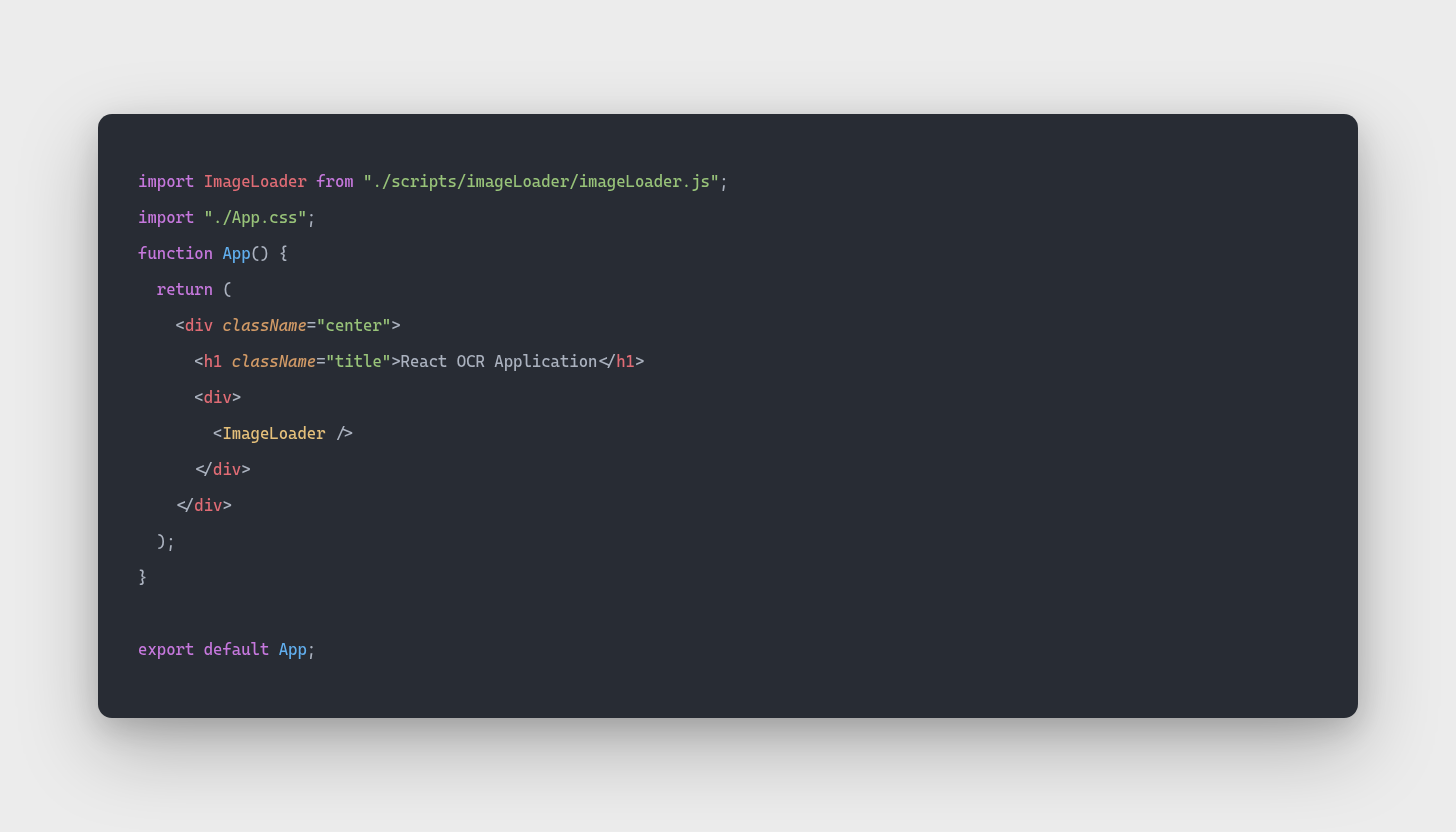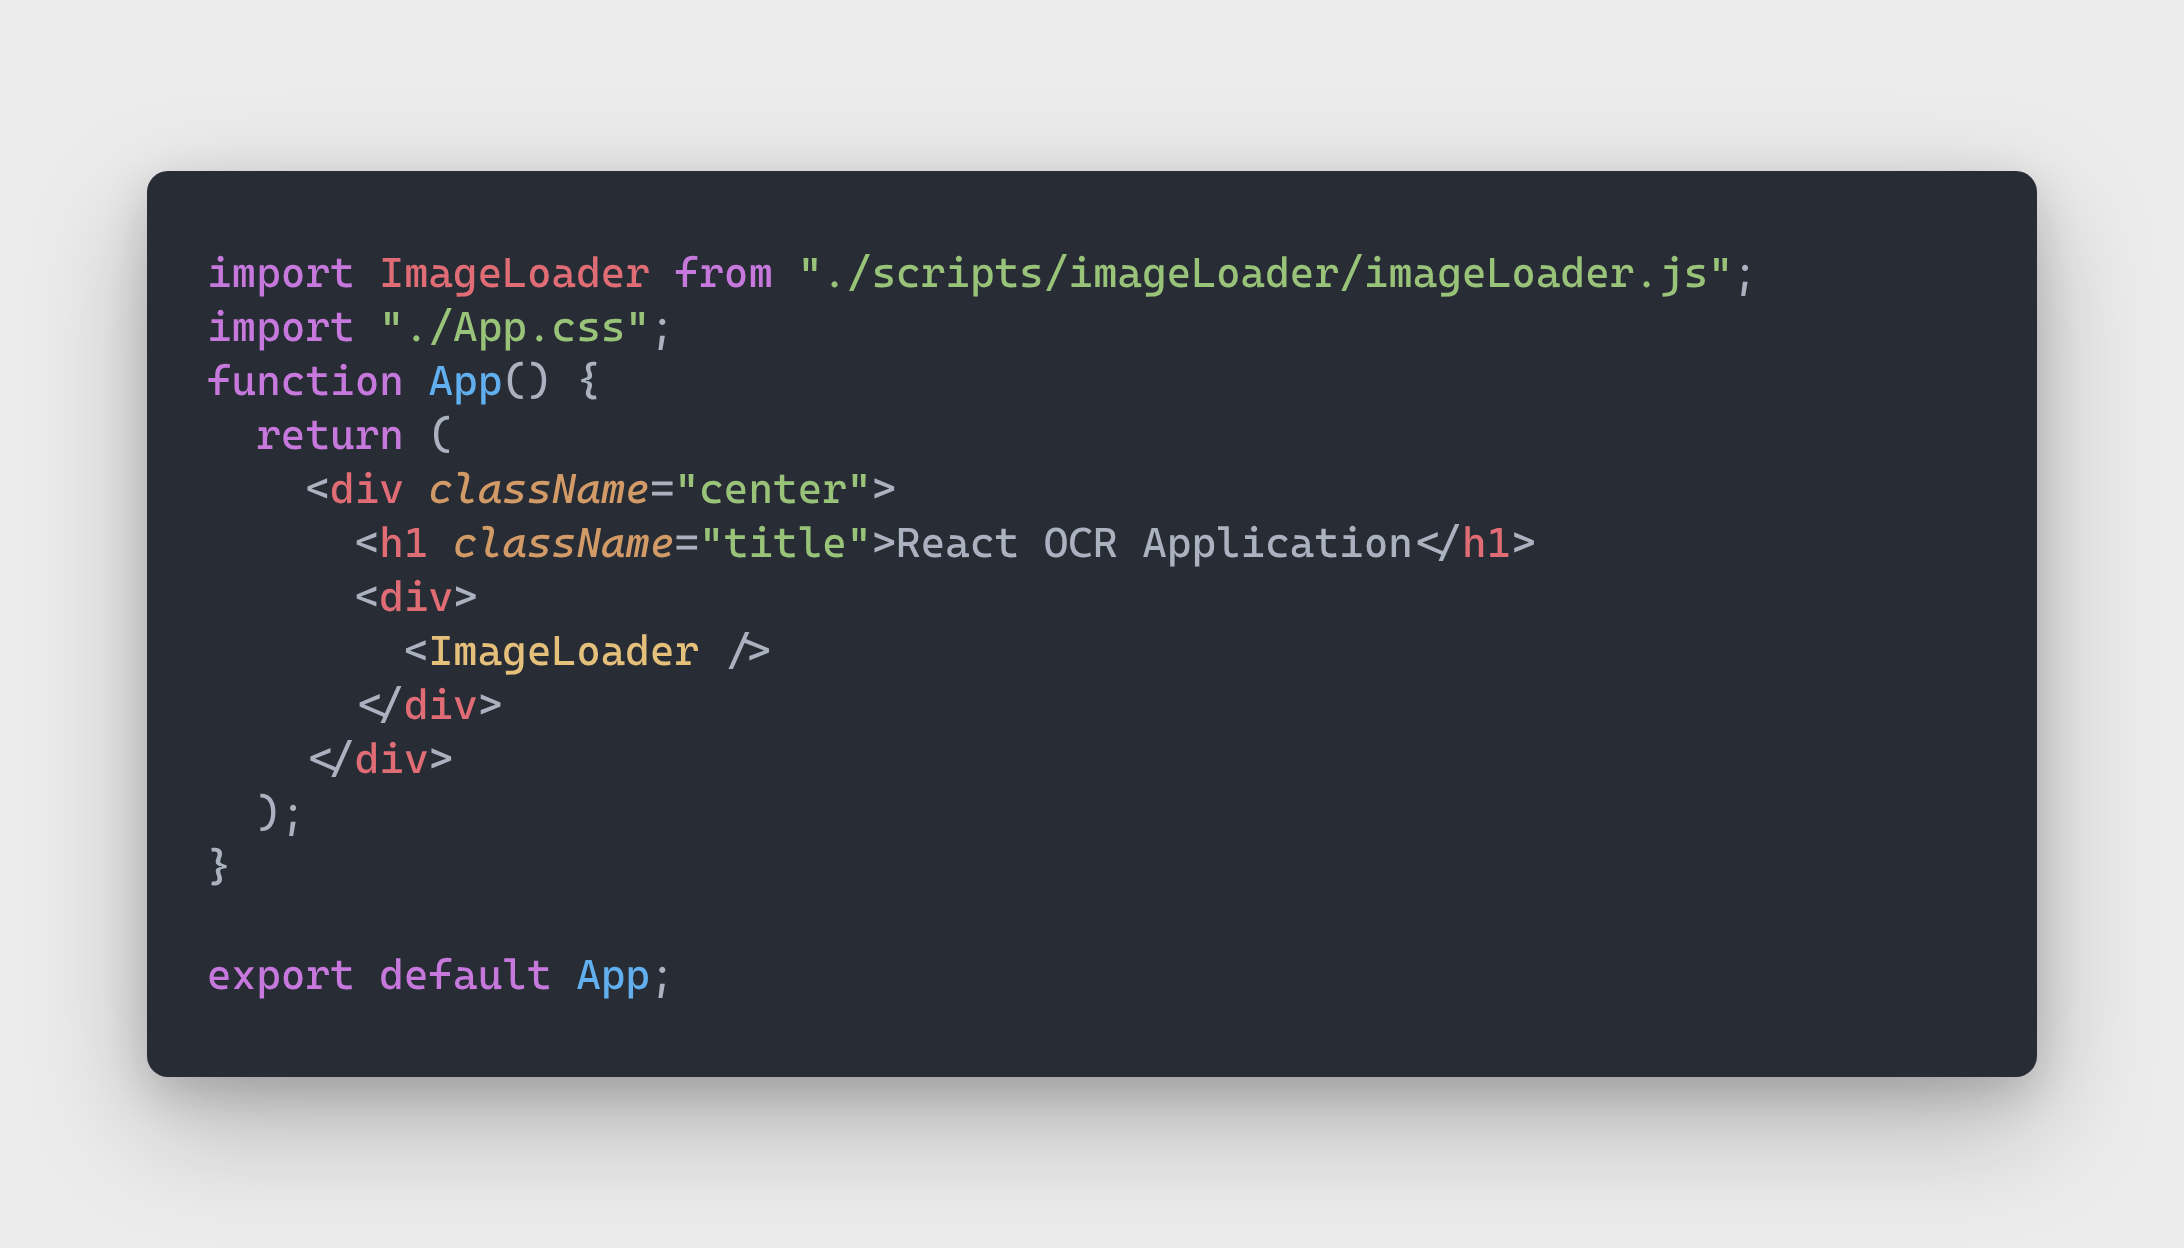--- a/index.html
+++ b/index.html
@@ -17,21 +17,21 @@
       font-family: ui-monospace, 'SF Mono', 'Monaco', 'Cascadia Code', 'Roboto Mono', Consolas, 'Courier New', monospace;
     }
     .code-container {
       background: #282c34;
       border-radius: 14px;
       padding: 50px 40px;
       width: 1260px;
       box-shadow: 0 30px 80px rgba(0,0,0,0.25), 0 10px 30px rgba(0,0,0,0.15);
     }
     .code-block {
-      font-size: 28px;
+      font-size: 16px;
       line-height: 36px;
       color: #abb2bf;
       white-space: pre;
       font-family: ui-monospace, 'SF Mono', 'Monaco', 'Cascadia Code', 'Roboto Mono', Consolas, 'Courier New', monospace;
     }
     .tk-keyword { color: #c678dd; }
     .tk-import-name { color: #e06c75; }
     .tk-string { color: #98c379; }
     .tk-func-name { color: #61afef; }
     .tk-punct { color: #abb2bf; }

